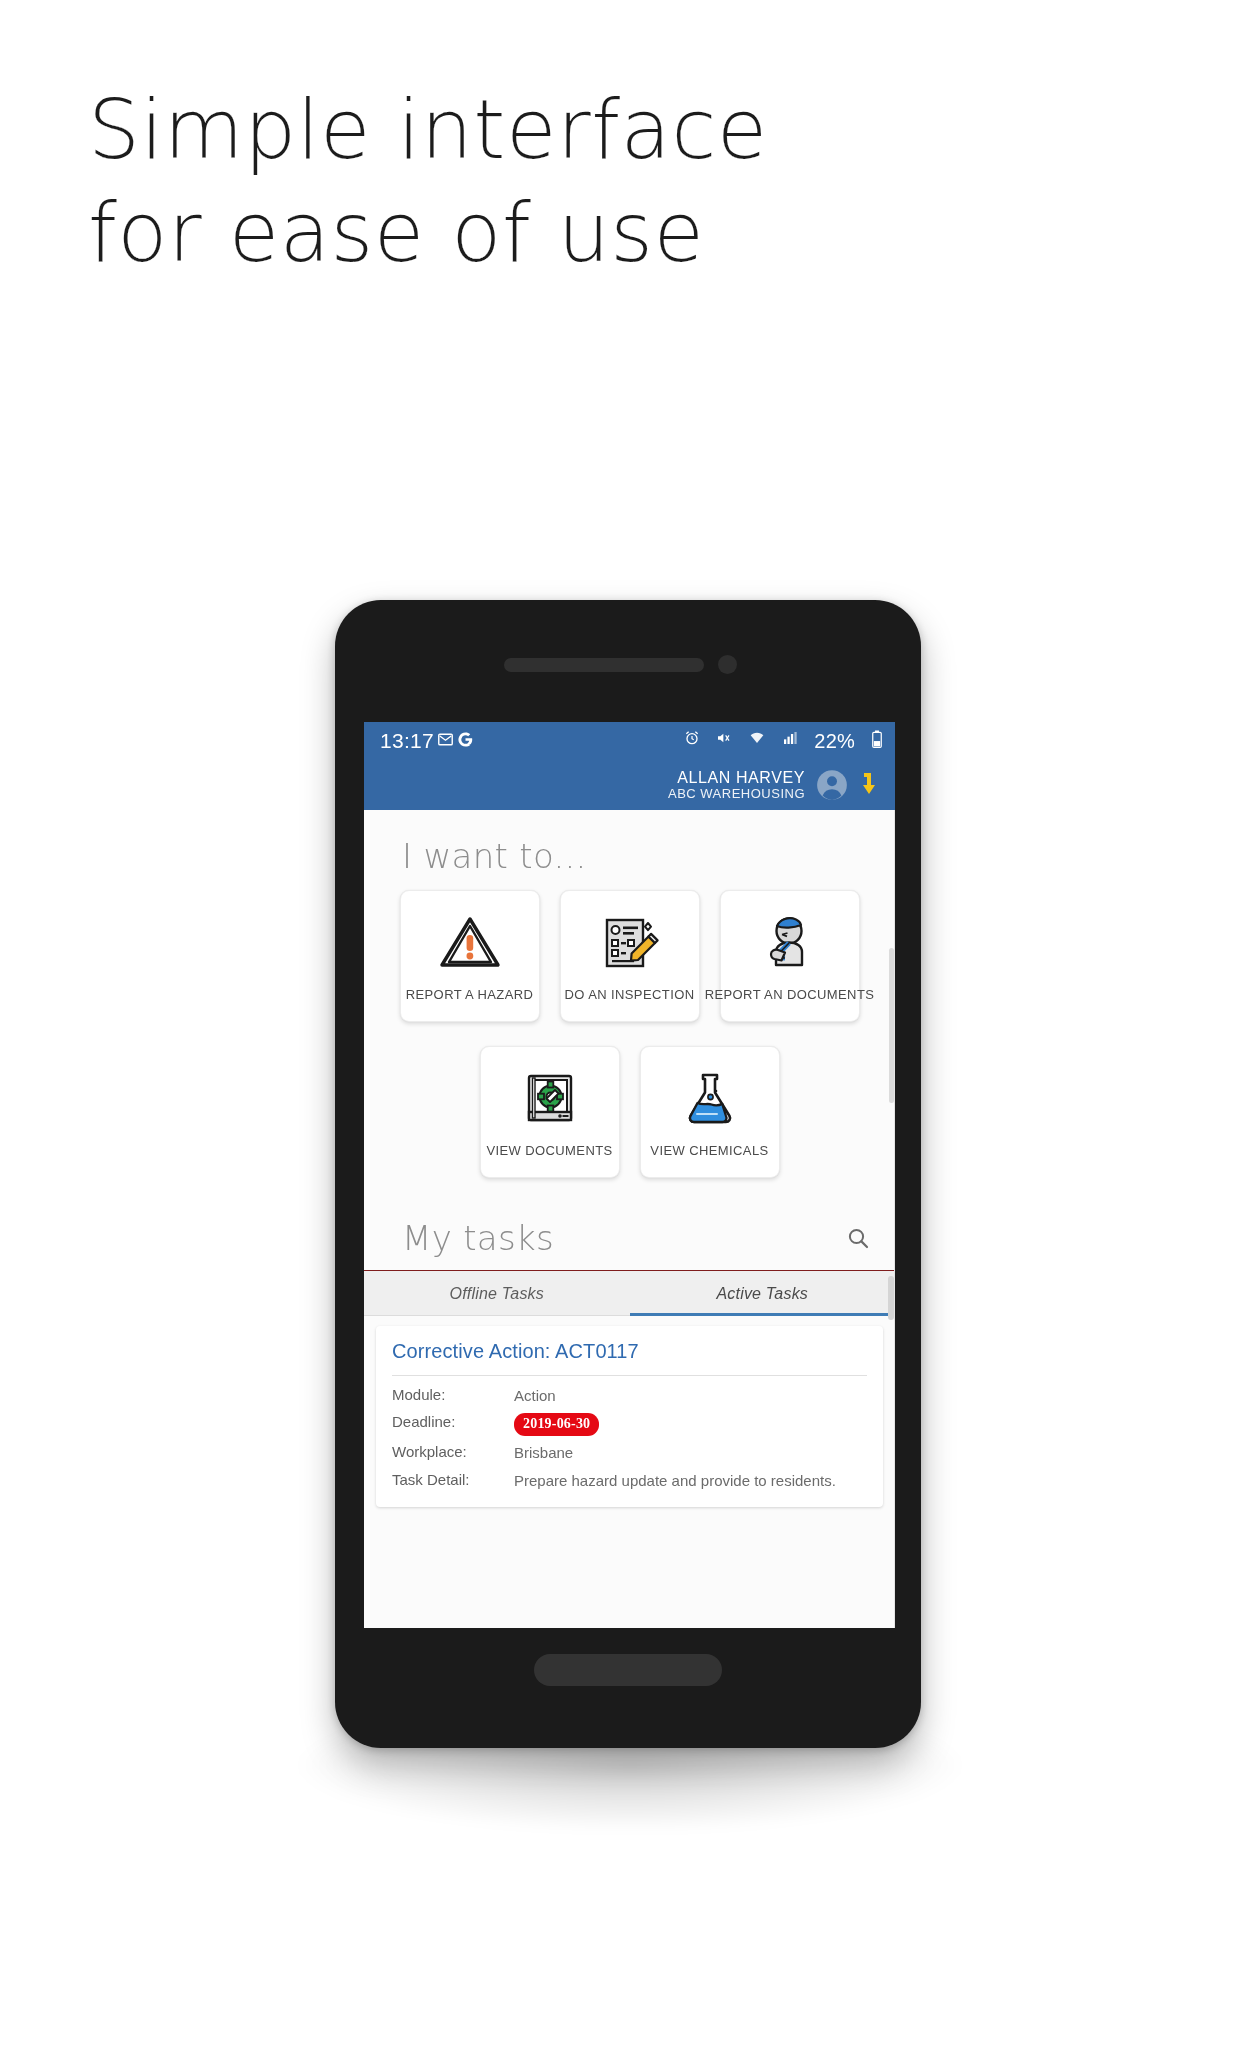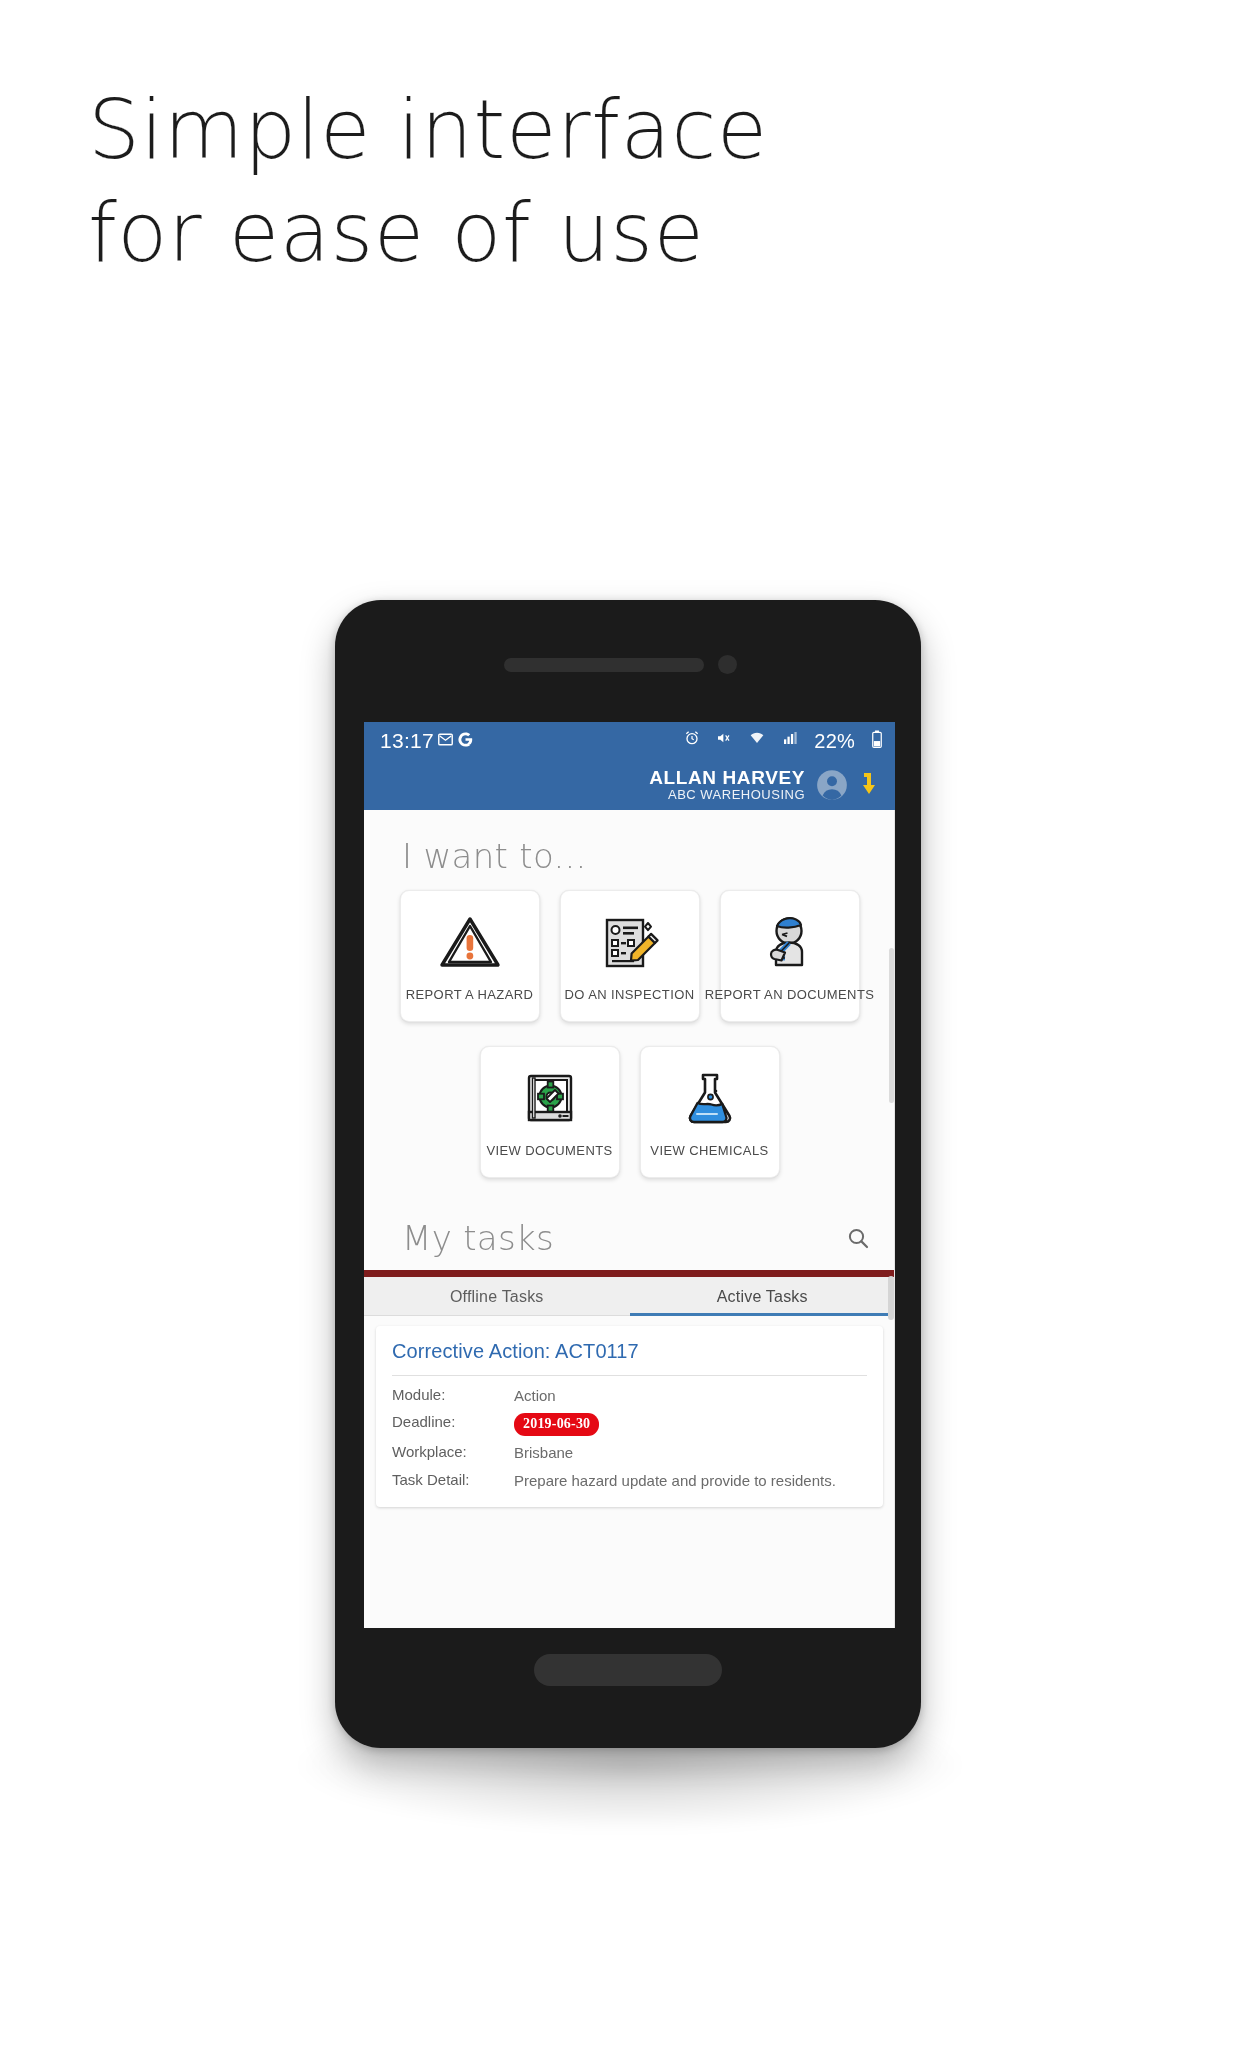--- a/index.html
+++ b/index.html
@@ -117,21 +117,21 @@
   .appbar {
     height: 50px;
     background: #3568a4;
     display: flex;
     align-items: center;
     justify-content: flex-end;
     padding: 0 10px 0 0;
     gap: 10px;
   }
   .user-block { text-align: right; line-height: 1.12; color: #ffffff; }
-  .user-name { font-size: 19px; font-weight: 700; letter-spacing: .6px; }
+  .user-name { font-size: 16px; font-weight: 400; letter-spacing: .6px; }
   .user-org  { font-size: 13px; font-weight: 400; letter-spacing: .5px; color: #eef2f7; }
   .avatar-ic { width: 34px; height: 34px; }
   .logout-ic { width: 26px; height: 32px; }
 
   
   .content {
     position: relative;
     height: 818px;
     background: #fbfbfb;
   }
@@ -186,22 +186,23 @@
     display: flex;
     align-items: center;
   }
   .search-btn { margin-left: auto; width: 30px; height: 30px; display: flex; align-items: center; justify-content: center; }
 
   
   .tabs {
     display: flex;
     height: 46px;
     background: #efefef;
-    border-top: 7px solid #7f1d1d;
+    border-top: 1px solid #7f1d1d;
     position: relative;
+    font-style: italic;
   }
   .tab {
     flex: 1;
     display: flex;
     align-items: center;
     justify-content: center;
     font-size: 16px;
     color: #5d5d5d;
     letter-spacing: .2px;
   }

